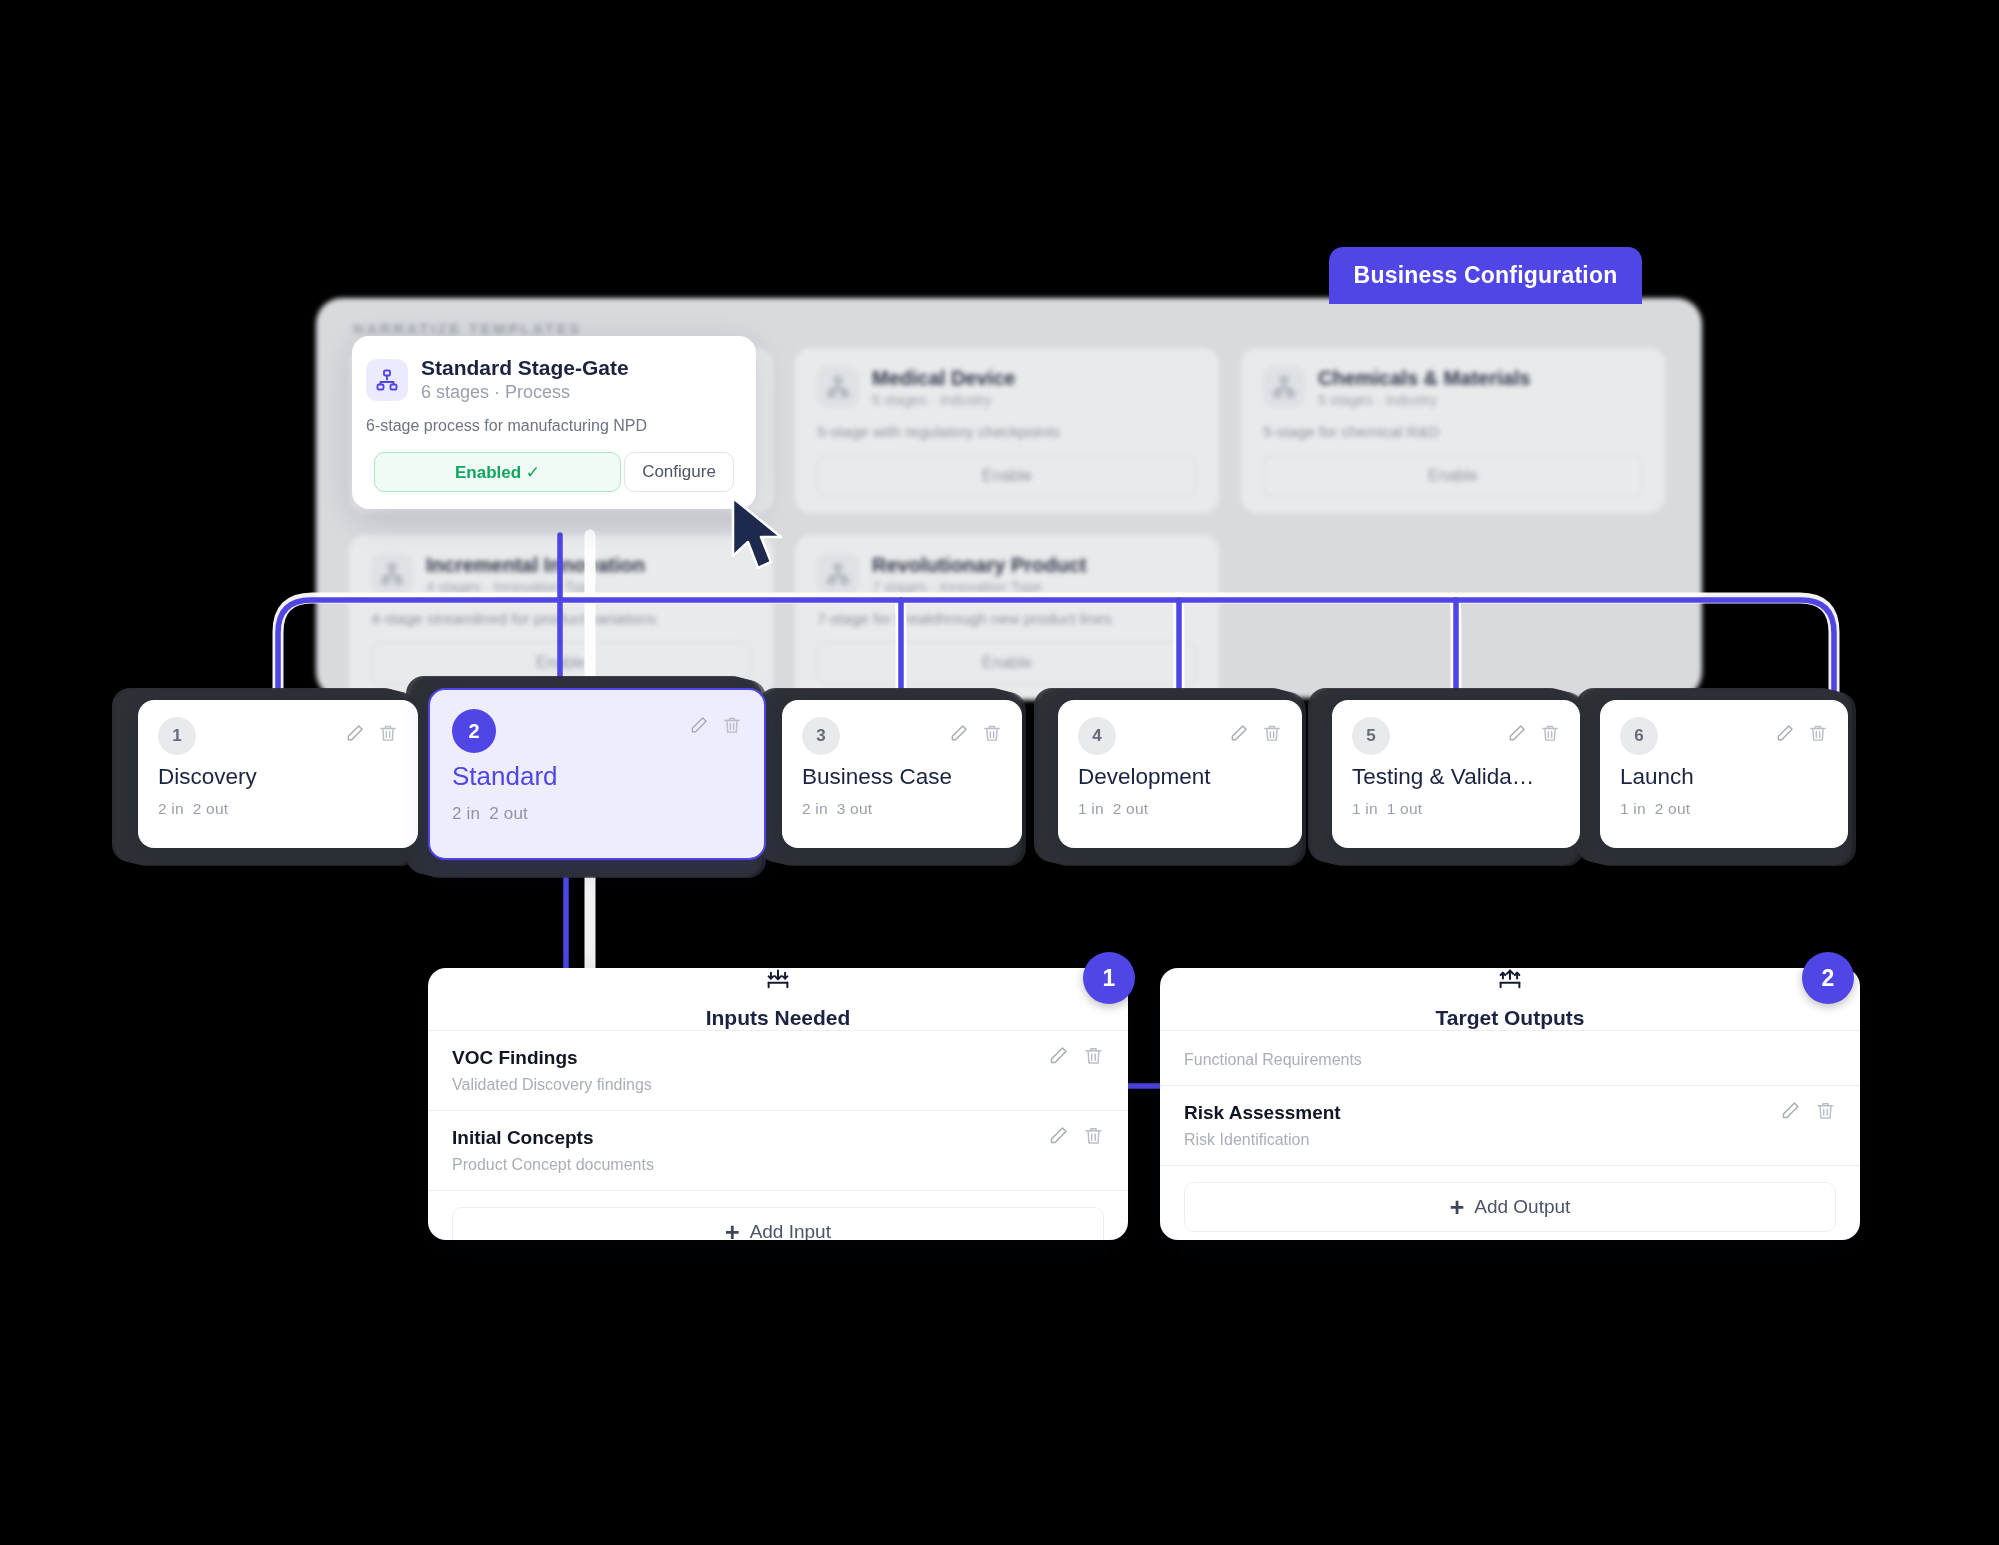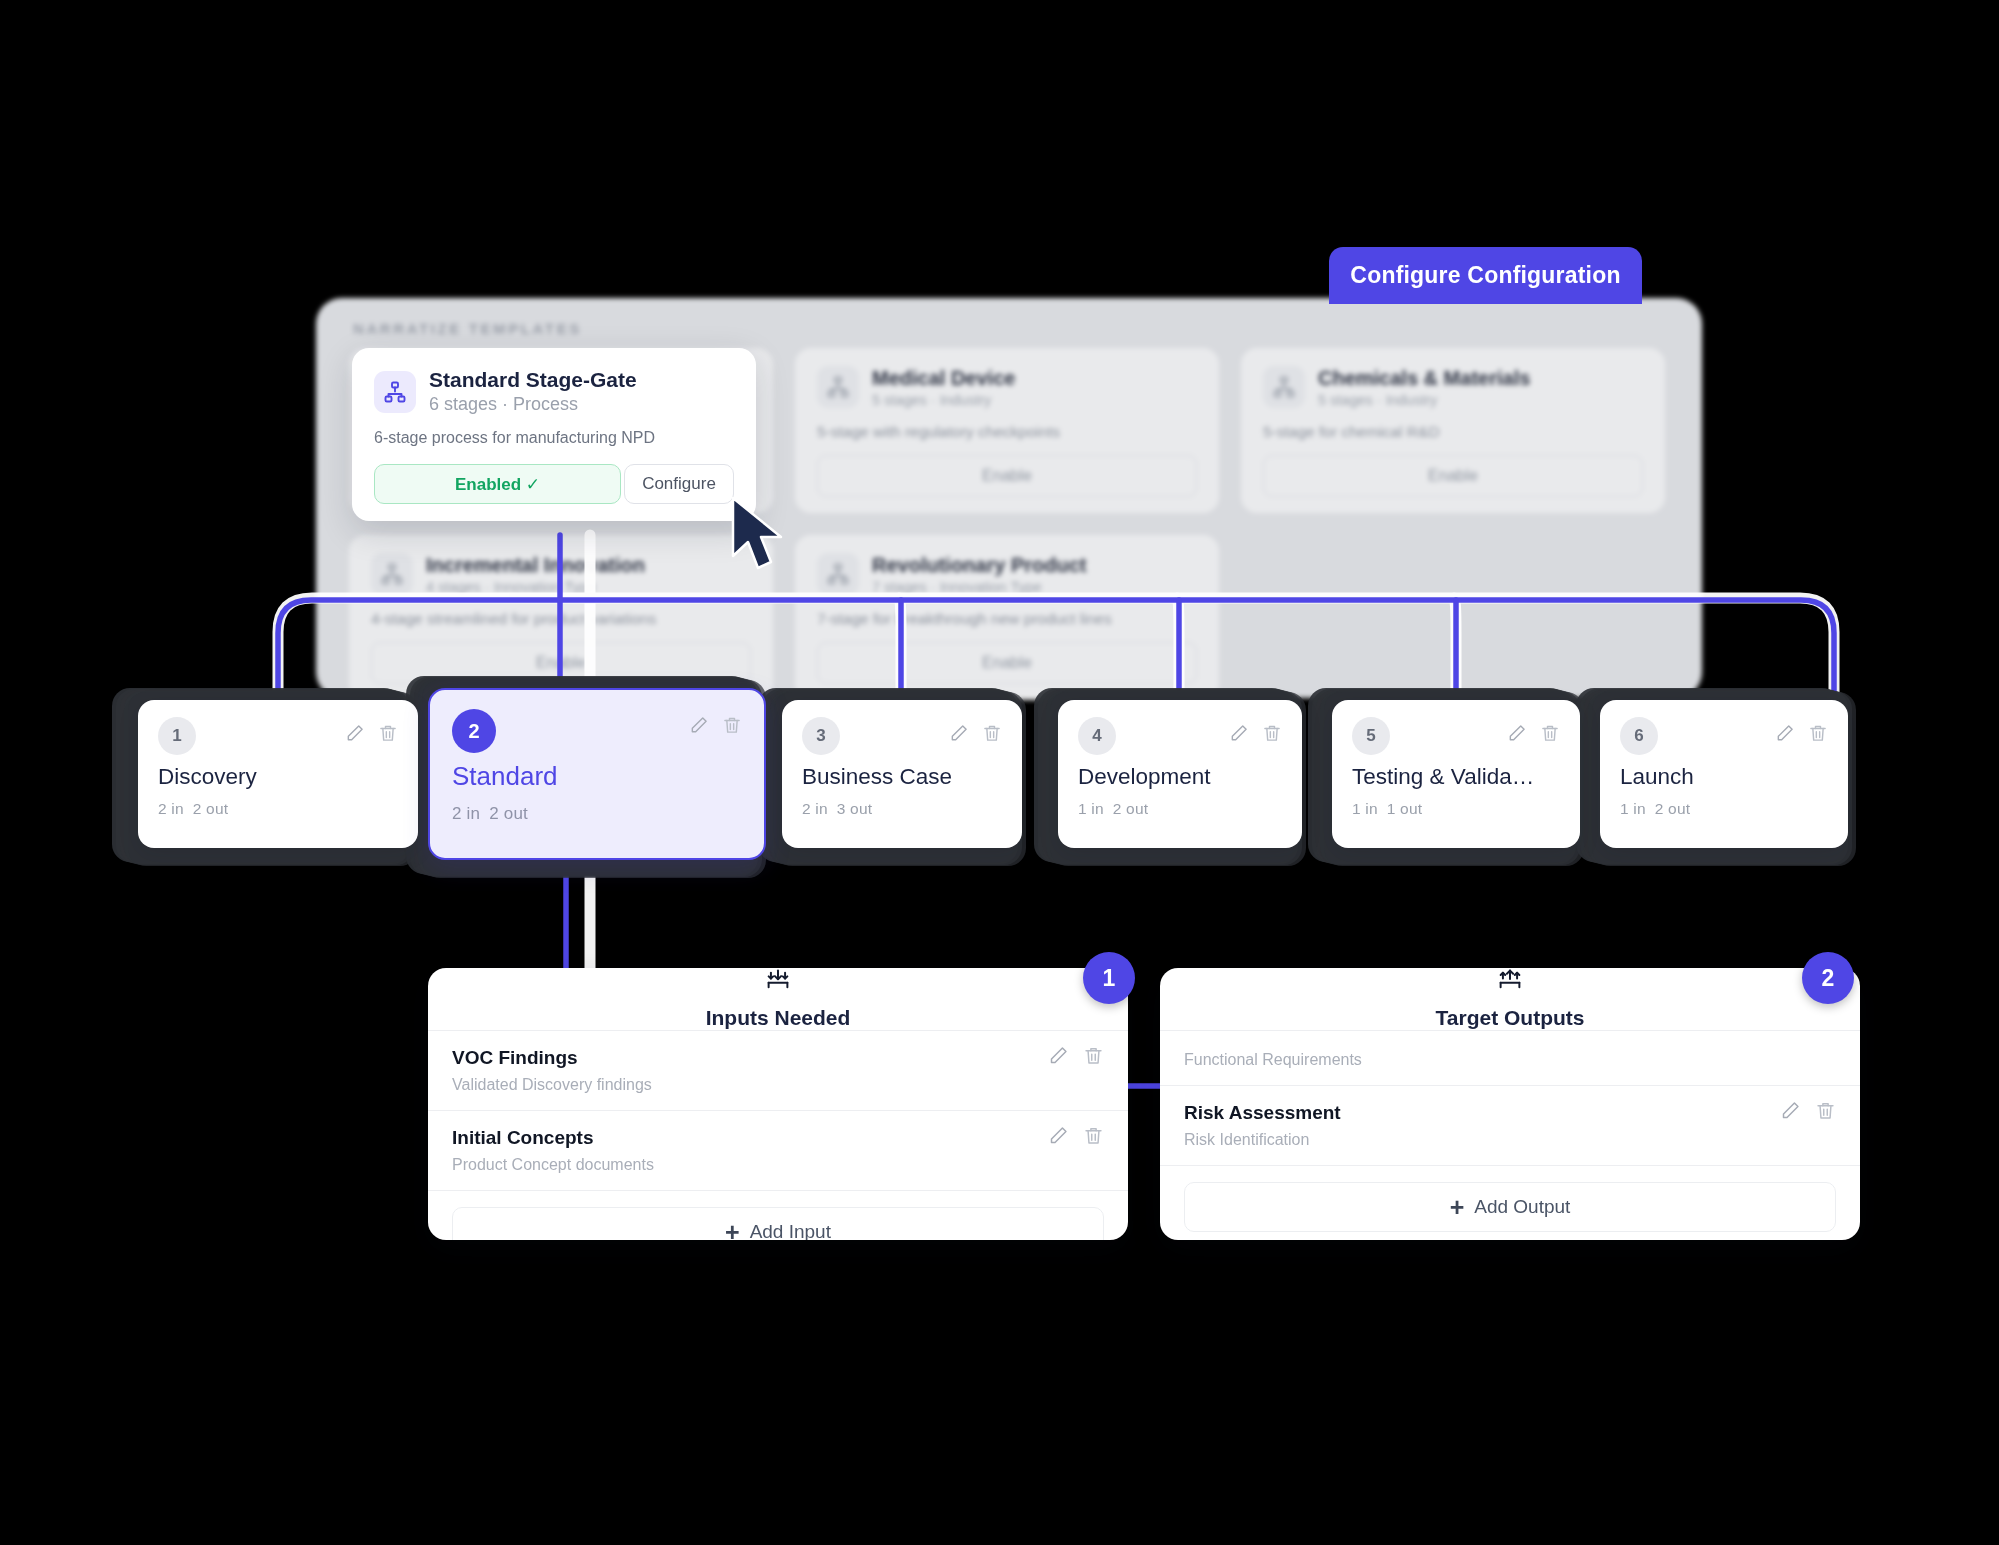--- a/index.html
+++ b/index.html
@@ -50,24 +50,24 @@
   .tpl-desc{font-size:15.5px;color:#8c929d;margin-top:15px;}
   .tpl-btn{
     position:absolute;left:22px;right:22px;bottom:16px;height:40px;
     border:1px solid #d5d7dc;border-radius:9px;background:transparent;
     display:flex;align-items:center;justify-content:center;
     font-size:16px;color:#9198a3;
   }
 
   
   .tpl-card-hl{
-    position:absolute;left:352px;top:348px;width:404px;height:173px;
+    position:absolute;left:352px;top:336px;width:404px;height:173px;
     background:#fff;border-radius:17px;z-index:7;
     box-shadow:0 10px 34px rgba(20,25,45,.16);
-    padding:20px 22px;box-sizing:border-box;
+    padding:20px 14px;box-sizing:border-box;
   }
   .tpl-card-hl .tpl-ico{background:#eceafd;}
   .tpl-card-hl .tpl-name{color:#1b2340;font-size:21px;}
   .tpl-card-hl .tpl-meta{color:#9aa0ac;font-size:18px;}
   .tpl-card-hl .tpl-desc{color:#6d7482;font-size:16px;margin-top:14px;}
   .hl-actions{
     position:absolute;left:22px;right:22px;bottom:17px;height:40px;
     display:flex;gap:3px;
   }
   .btn-enabled{
@@ -158,21 +158,21 @@
     display:flex;align-items:center;justify-content:center;z-index:14;
     box-shadow:0 3px 10px rgba(0,0,0,.25);
   }
 </style>
 </head>
 <body>
 
 <div id="stage">
 
   <div class="tpl-badge">
-    <span>Configure Configuration</span>
+    <span>Business Configuration</span>
   </div>
 
   <div class="tpl-panel">
     <div class="tpl-panel-inner">
       <div class="tpl-eyebrow">NARRATIZE TEMPLATES</div>
       <div class="tpl-grid" id="tplGrid">
           <div class="tpl-card">
     <div class="tpl-card-head">
       <div class="tpl-ico">
                 <svg viewBox="0 0 24 24" fill="none" stroke="#9aa0aa" stroke-width="1.9" stroke-linecap="round" stroke-linejoin="round">

